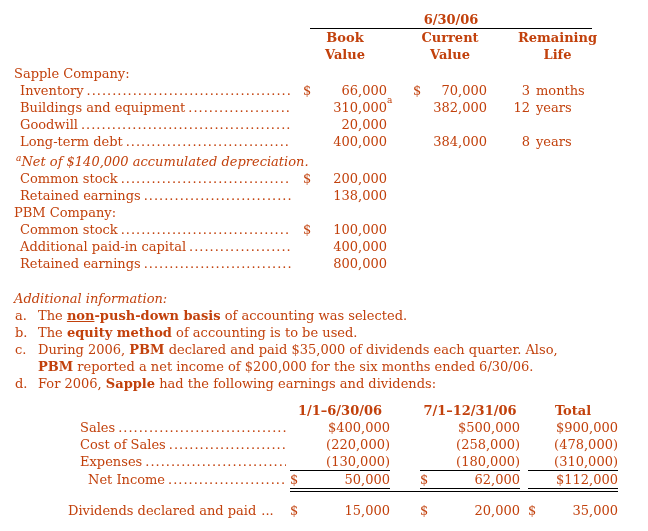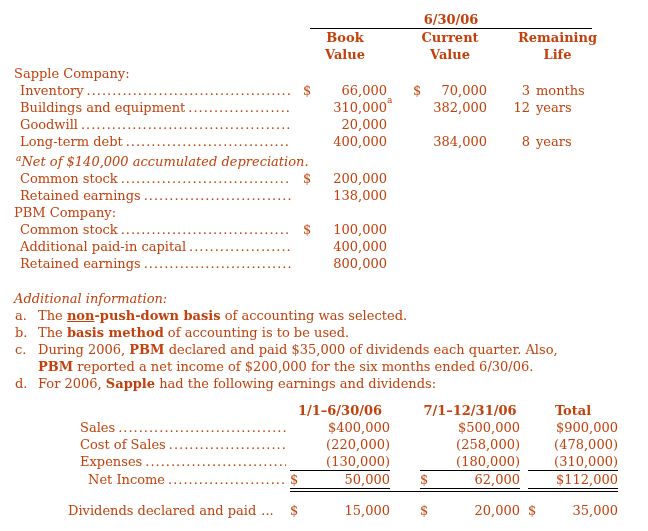--- a/index.html
+++ b/index.html
@@ -223,21 +223,21 @@
   <div class="addl">
     <div class="addl-head">Additional information:</div>
 
     <div class="ai">
       <span class="ai-marker">a.</span>
       <span class="ai-body"><span>The </span><span class="bi u">non</span><span class="bi">-push-down basis</span><span> of accounting was selected.</span></span>
     </div>
 
     <div class="ai">
       <span class="ai-marker">b.</span>
-      <span class="ai-body"><span>The </span><span class="bi">basis method</span><span> of accounting is to be used.</span></span>
+      <span class="ai-body"><span>The </span><span class="bi">equity method</span><span> of accounting is to be used.</span></span>
     </div>
 
     <div class="ai">
       <span class="ai-marker">c.</span>
       <span class="ai-body"><span>During 2006, </span><span class="bold">PBM</span><span> declared and paid $35,000 of dividends each quarter. Also,</span><br><span class="bold">PBM</span><span> reported a net income of $200,000 for the six months ended 6/30/06.</span></span>
     </div>
 
     <div class="ai">
       <span class="ai-marker">d.</span>
       <span class="ai-body"><span>For 2006, </span><span class="bold">Sapple</span><span> had the following earnings and dividends:</span></span>

